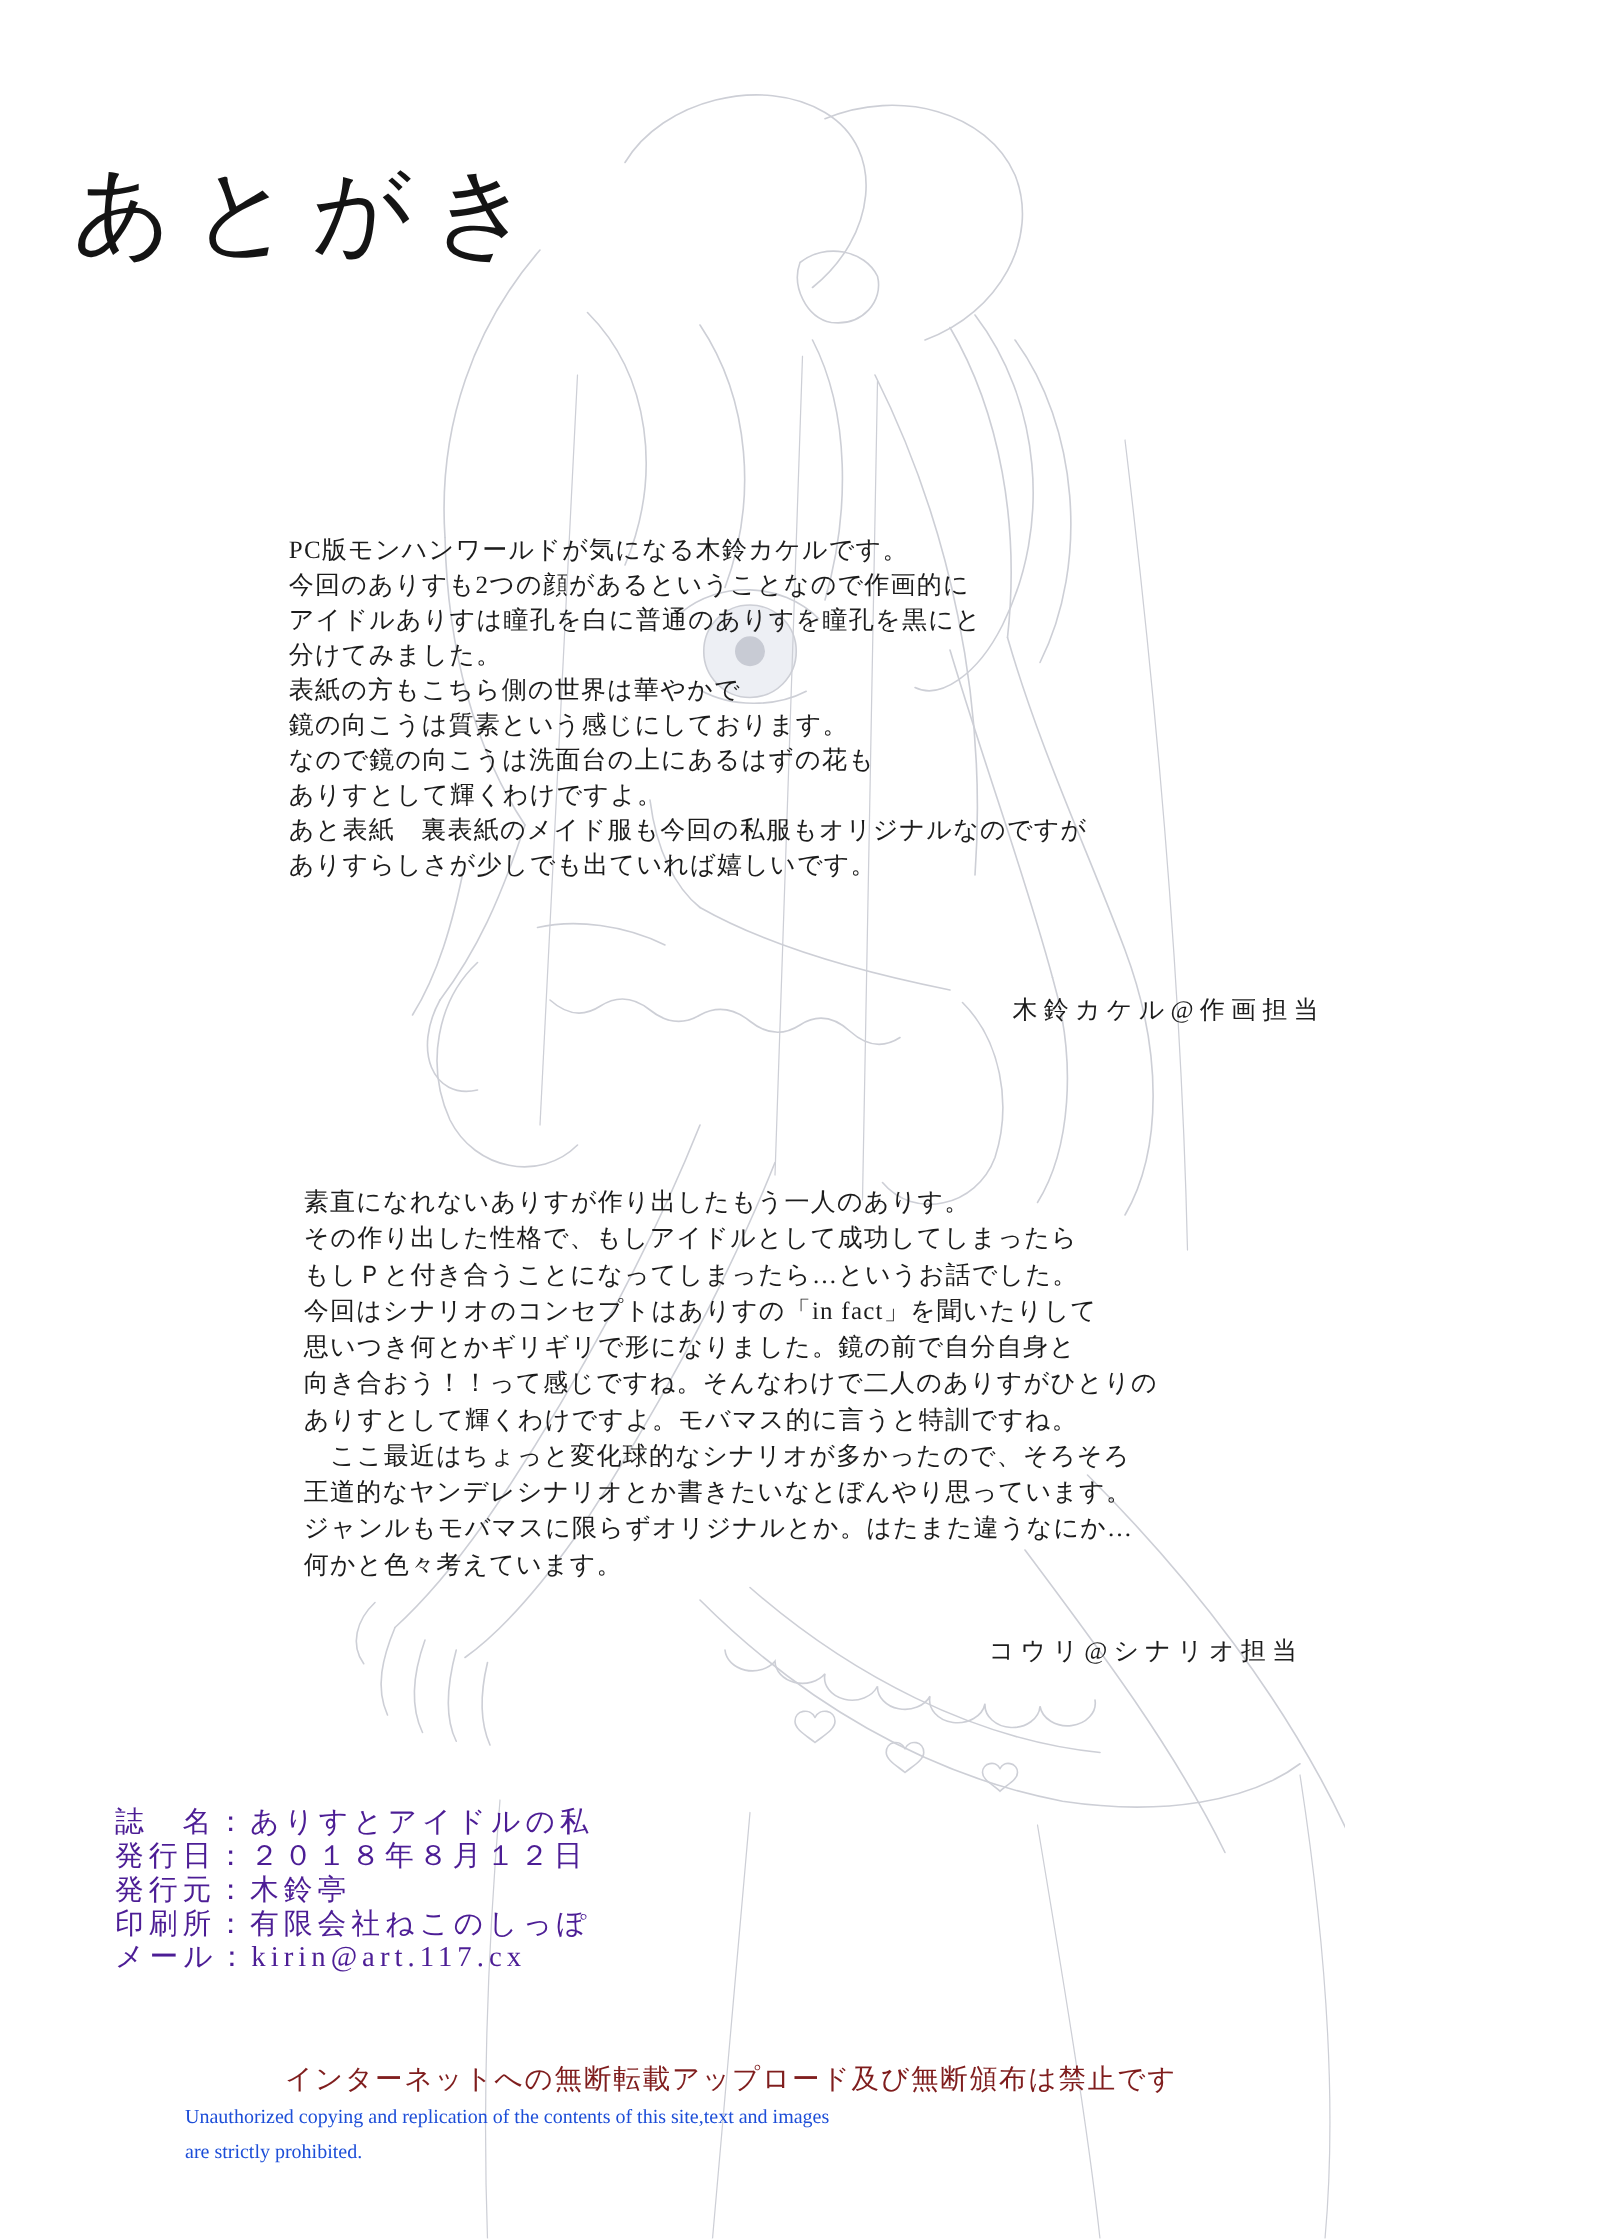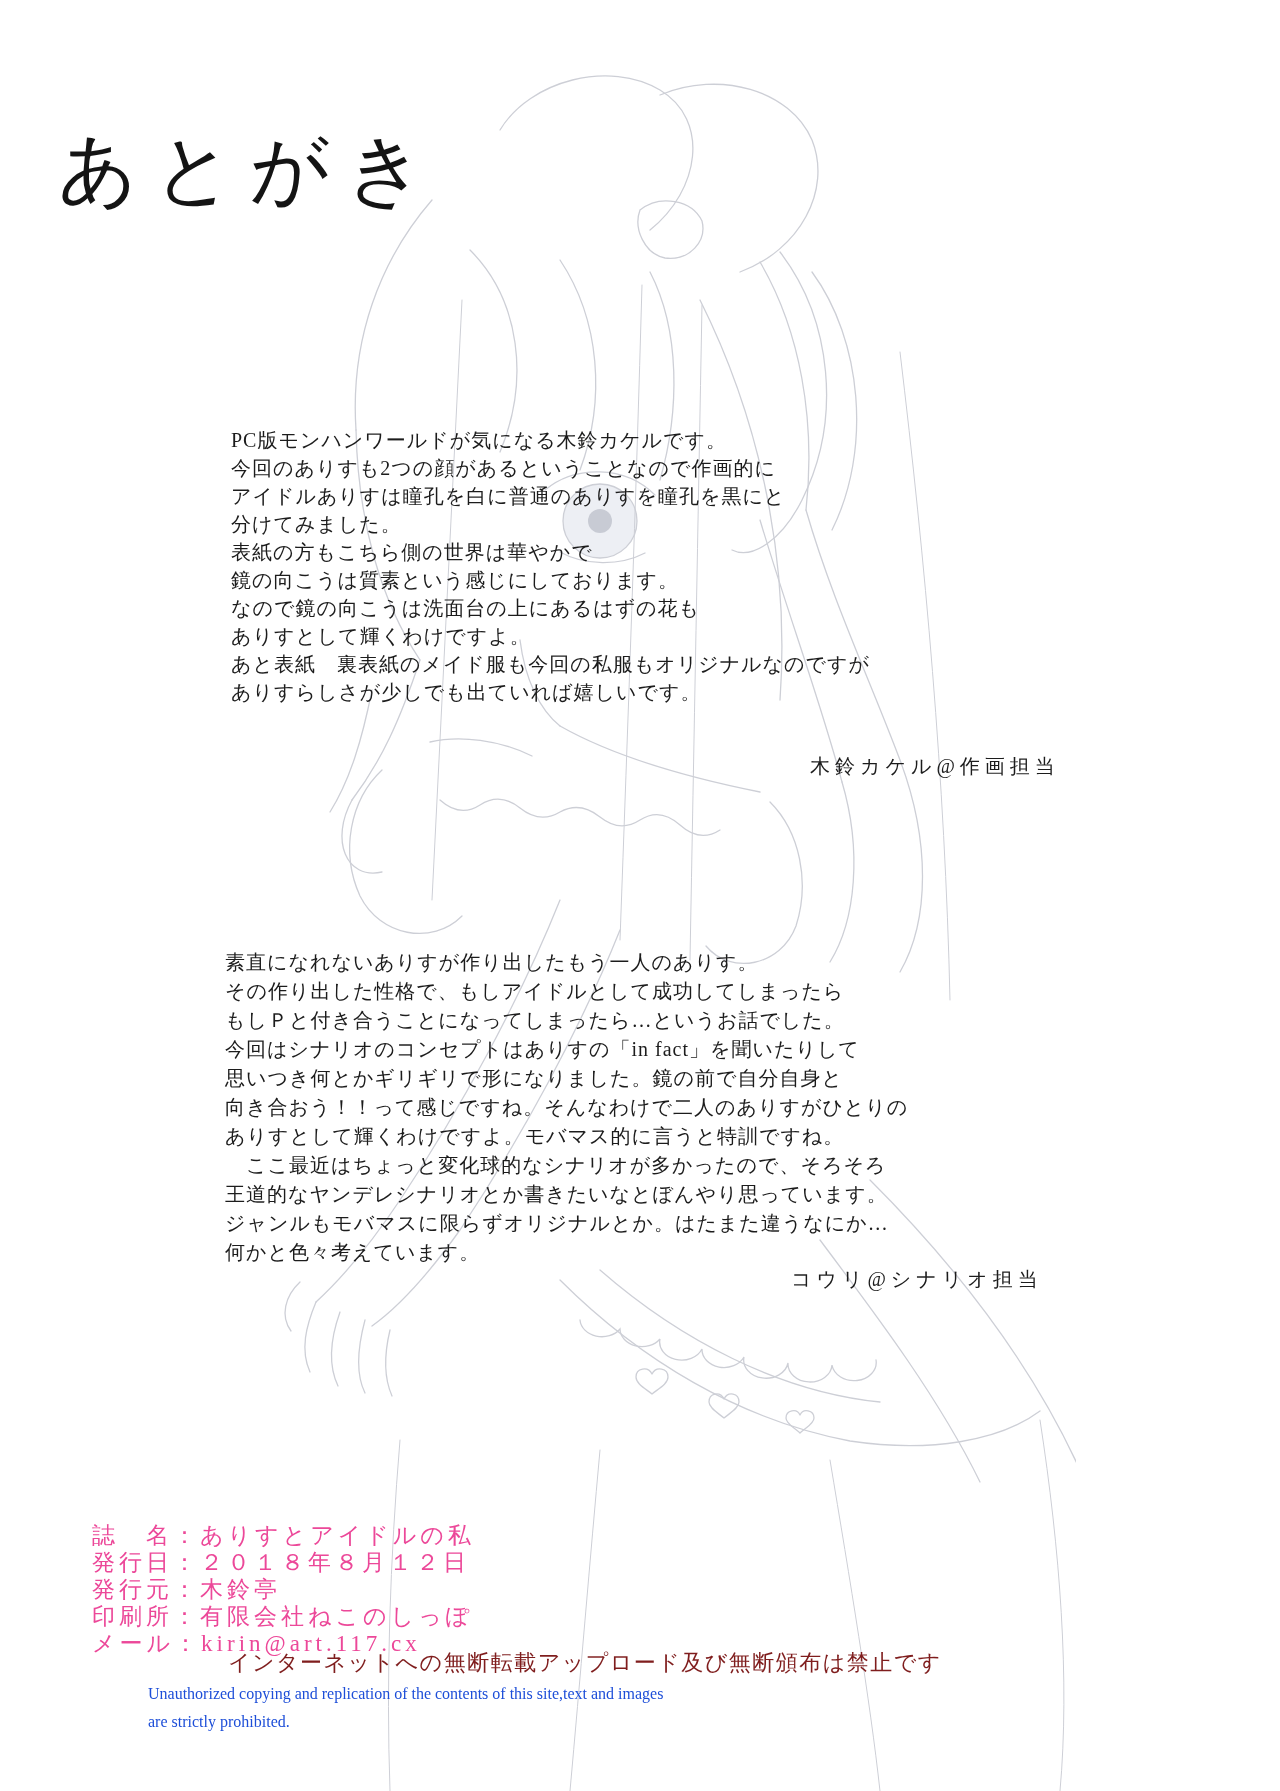--- a/index.html
+++ b/index.html
@@ -22,38 +22,38 @@
     color:#141414;
   }
   .textblock{
     position:absolute;
     font-size:20px;line-height:28px;
     letter-spacing:1px;
     color:#1c1c1c;
     white-space:nowrap;
   }
   .block1{left:231px;top:426px;}
-  .block2{left:225px;top:948px;line-height:29px;}
+  .block2{left:243px;top:948px;line-height:29px;}
   .credit{
     position:absolute;
     font-size:20px;letter-spacing:5px;
-    color:#1c1c1c;white-space:nowrap;
+    color:#1c1c1c;white-space:nowrap;margin-top:41px;
   }
   .credit1{left:810px;top:753px;}
   .credit2{left:791px;top:1266px;}
   .pagenum{
     position:absolute;left:1256px;top:806px;
     font-size:18px;color:#737373;
     font-family:"DejaVu Sans","Liberation Sans",sans-serif;
     letter-spacing:1px;
   }
   .colophon{
-    position:absolute;left:92px;top:1522px;
+    position:absolute;left:92px;top:1444px;
     font-size:23px;line-height:27px;letter-spacing:4px;
-    color:#ec4899;
+    color:#4c1d95;
   }
   .c-row{white-space:nowrap;}
   .notice-jp{
     position:absolute;left:228px;top:1648px;
     font-size:22px;letter-spacing:1.5px;white-space:nowrap;
     color:#7f1d1d;
   }
   .notice-en{
     position:absolute;left:148px;top:1680px;
     font-family:Liberation Serif, serif;

